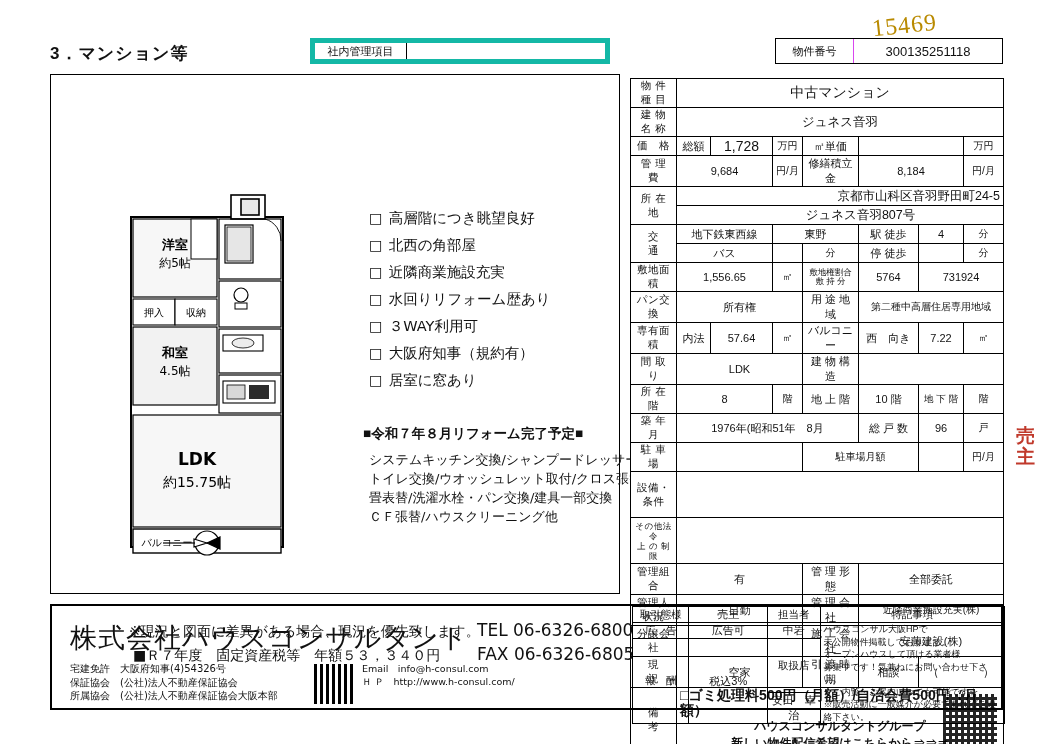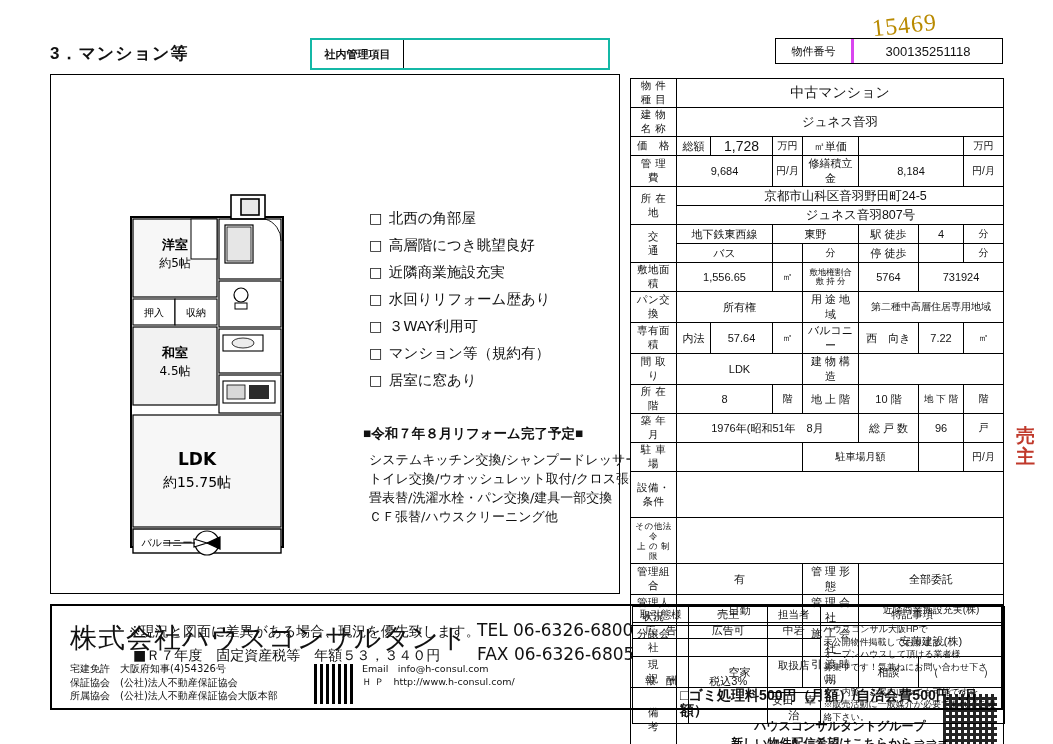--- a/index.html
+++ b/index.html
@@ -13,35 +13,35 @@
     overflow:hidden;
   }
   .page { position:absolute; inset:0; }
 
   
   .section-title {
     position:absolute; left:50px; top:42px;
     font-size:17px; font-weight:bold; letter-spacing:1px;
   }
   .mgmt-box {
-    position:absolute; left:310px; top:38px; width:300px; height:32px;
-    border:2px solid #14b8a6; display:flex;font-weight:bold;
+    position:absolute; left:310px; top:38px; width:300px; height:26px;
+    border:5px solid #14b8a6; display:flex;
   }
   .mgmt-box .lbl {
     width:92px; border-right:1px solid #000;
     font-size:11px; display:flex; align-items:center; justify-content:center;
   }
   .mgmt-box .val { flex:1; }
 
   .prop-no-box {
     position:absolute; left:775px; top:38px; width:228px; height:26px;
     border:1px solid #000; display:flex;
   }
   .prop-no-box .lbl {
-    width:78px; border-right:3px solid #d946ef;
+    width:78px; border-right:1px solid #d946ef;
     font-size:11px; display:flex; align-items:center; justify-content:center;
   }
   .prop-no-box .val {
     flex:1; display:flex; align-items:center; justify-content:center;
     font-size:13px;
   }
   .handwrite-no {
     position:absolute; left:872px; top:12px;
     font-size:24px; color:#b98a00; font-family:"Liberation Serif", serif;
     transform:rotate(-6deg); letter-spacing:1px;
@@ -238,26 +238,26 @@
 
       <text x="74" y="278" font-size="17" text-anchor="middle" font-family="DejaVu Sans, sans-serif" font-weight="bold">LDK</text>
       <text x="74" y="300" font-size="14" text-anchor="middle" font-family="DejaVu Sans, sans-serif">約15.75帖</text>
 
       <text x="31" y="129" font-size="10" text-anchor="middle" font-family="DejaVu Sans, sans-serif">押入</text>
       <text x="73" y="129" font-size="10" text-anchor="middle" font-family="DejaVu Sans, sans-serif">収納</text>
       <text x="44" y="359" font-size="10" text-anchor="middle" font-family="DejaVu Sans, sans-serif">バルコニー</text>
     </svg>
 
     <div class="chk-list">
+      <div class="row"><span class="box">□</span><span>高層階につき眺望良好</span></div>
       <div class="row"><span class="box">□</span><span>北西の角部屋</span></div>
-      <div class="row"><span class="box">□</span><span>高層階につき眺望良好</span></div>
       <div class="row"><span class="box">□</span><span>近隣商業施設充実</span></div>
       <div class="row"><span class="box">□</span><span>水回りリフォーム歴あり</span></div>
       <div class="row"><span class="box">□</span><span>３WAY利用可</span></div>
-      <div class="row"><span class="box">□</span><span>マンション等（規約有）</span></div>
+      <div class="row"><span class="box">□</span><span>大阪府知事（規約有）</span></div>
       <div class="row"><span class="box">□</span><span>居室に窓あり</span></div>
     </div>
 
     <div class="reform-head">■令和７年８月リフォーム完了予定■</div>
     <div class="reform-list">
       <div class="row">システムキッチン交換/シャンプードレッサー交換</div>
       <div class="row">トイレ交換/ウオッシュレット取付/クロス張替</div>
       <div class="row">畳表替/洗濯水栓・パン交換/建具一部交換</div>
       <div class="row">ＣＦ張替/ハウスクリーニング他</div>
     </div>
@@ -298,21 +298,21 @@
       <tr>
         <td class="hl">管 理 費</td>
         <td class="ctr" colspan="2">9,684</td>
         <td class="unit">円/月</td>
         <td class="ctr">修繕積立金</td>
         <td class="ctr" colspan="2">8,184</td>
         <td class="unit">円/月</td>
       </tr>
       <tr>
         <td class="hl" rowspan="2">所 在 地</td>
-        <td class="mid" colspan="7" style="text-align:center;padding-left:14px">京都市山科区音羽野田町24-5</td>
+        <td class="mid" colspan="7" style="text-align:right;padding-left:14px">京都市山科区音羽野田町24-5</td>
       </tr>
       <tr>
         <td class="mid" colspan="7" style="text-align:center;padding-left:44px">ジュネス音羽807号</td>
       </tr>
       <tr>
         <td class="hl" rowspan="2">交　　通</td>
         <td class="ctr" colspan="2">地下鉄東西線</td>
         <td class="ctr" colspan="2">東野</td>
         <td class="ctr">駅 徒歩</td>
         <td class="ctr">4</td>

